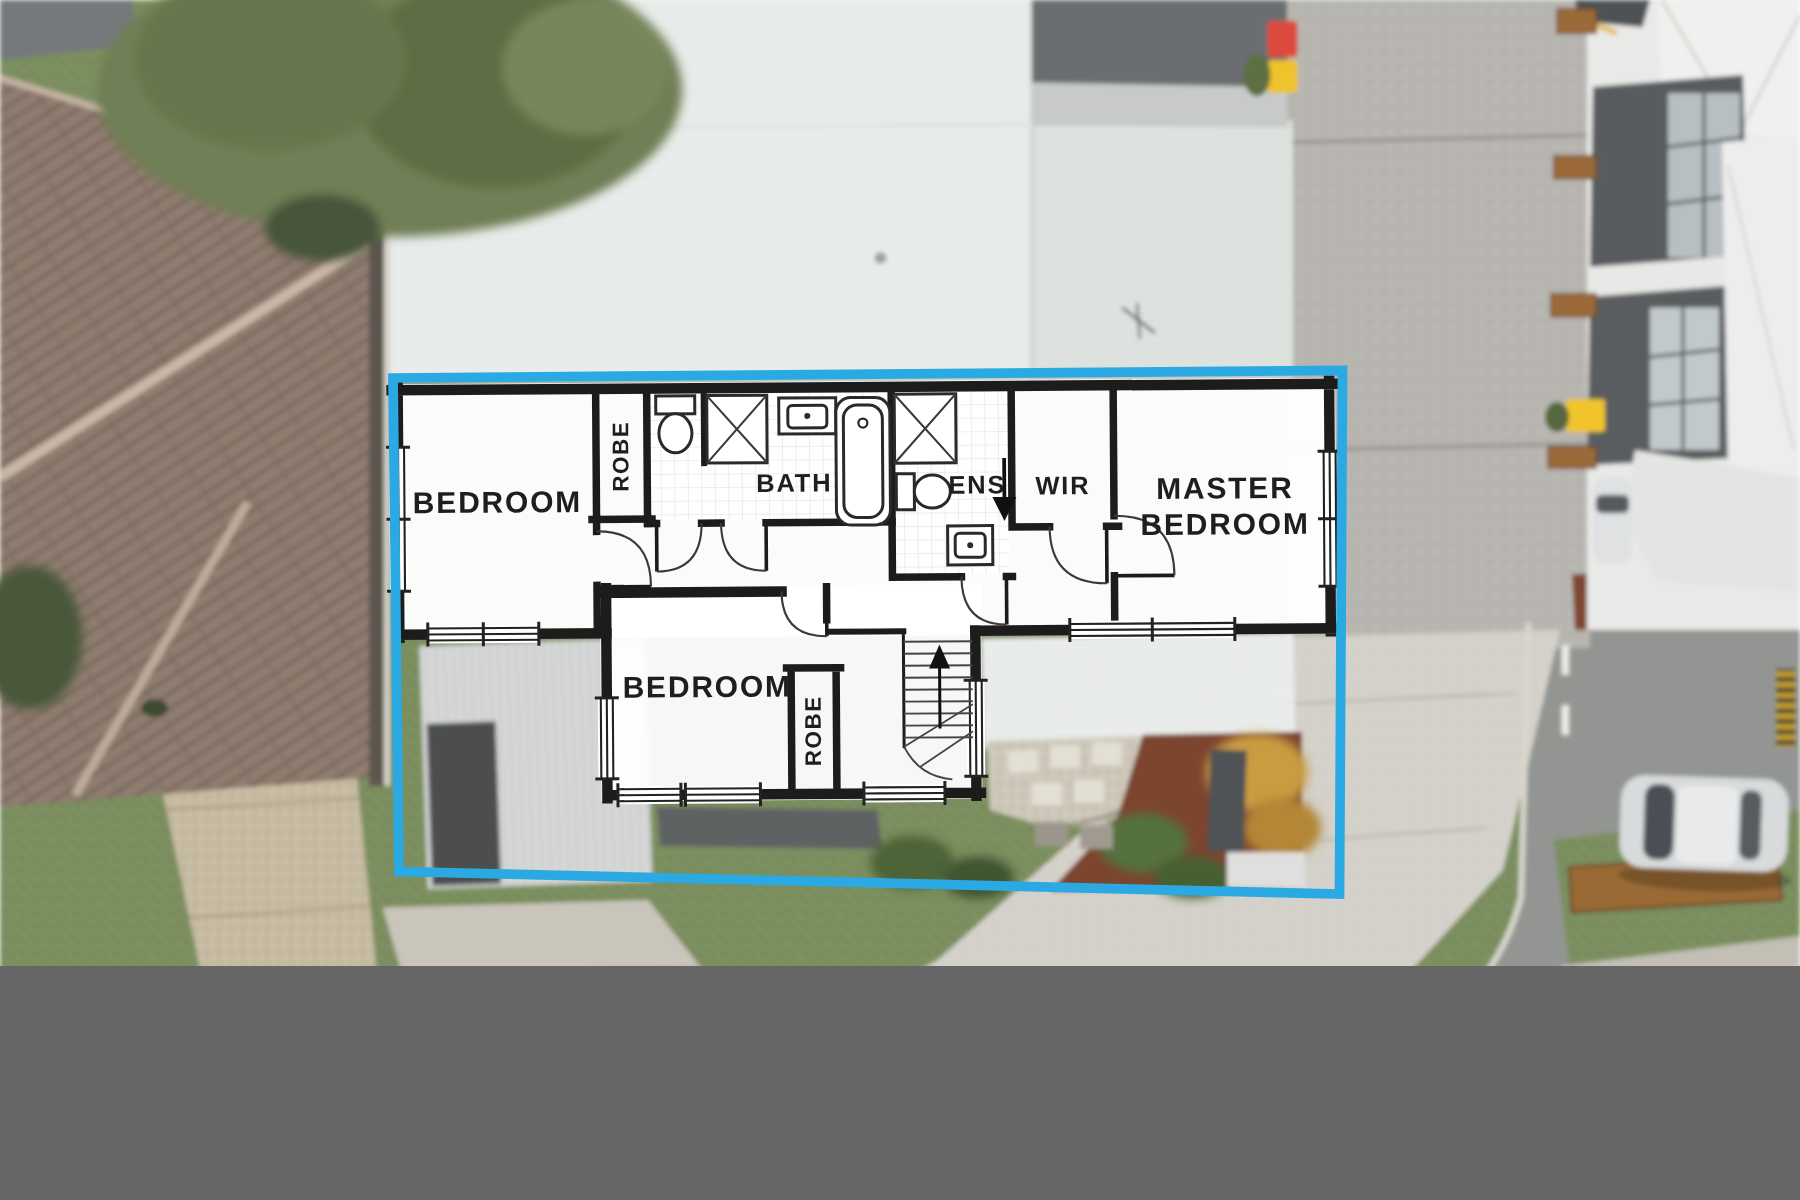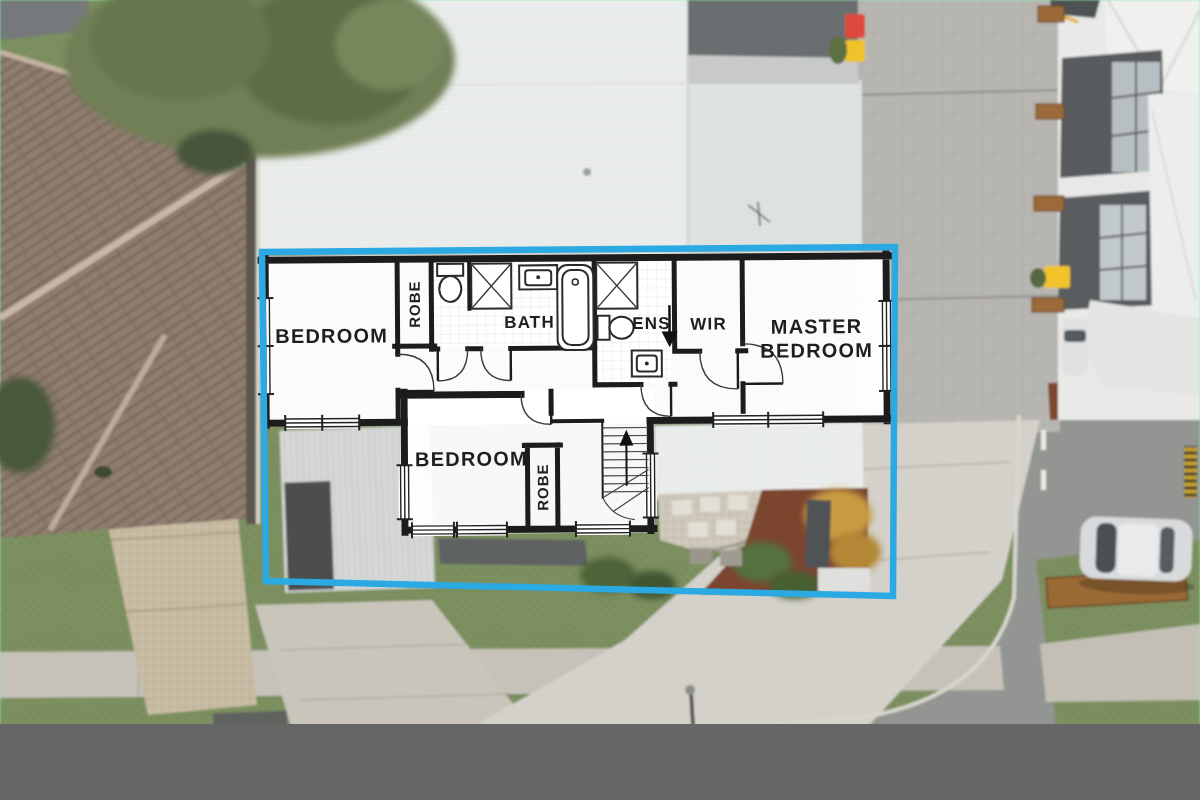--- a/index.html
+++ b/index.html
@@ -1,16 +1,16 @@
 <!DOCTYPE html>
 <html><head>
 <meta charset="utf-8">
 <style>
   html,body{margin:0;padding:0;background:#666;}
-  .stage{position:relative;width:1200px;height:724px;overflow:hidden;background:#86efac;font-family:"Liberation Sans",sans-serif;}
+  .stage{position:relative;width:1200px;height:644px;overflow:hidden;background:#ffffff;font-family:"Liberation Sans",sans-serif;}
   .stage svg{position:absolute;left:0;top:0;}
   text{font-family:"Liberation Sans",sans-serif;font-weight:600;fill:#1e1e1e;}
   .wall{stroke:#1c1c1c;fill:none;stroke-linecap:square;}
   .w7{stroke-width:7;} .w5{stroke-width:5;} .w4{stroke-width:4;} .w2{stroke-width:2;}
   .fix{stroke:#2a2a2a;stroke-width:2;fill:#fff;}
   .thin{stroke:#3a3a3a;stroke-width:1.4;fill:none;}
   .winline{stroke:#222;stroke-width:1.4;}
   .wintick{stroke:#222;stroke-width:2;}
   .leaf{stroke:#1b1b1b;stroke-width:2.4;}
   .logo-box{position:absolute;left:938px;top:781px;width:252px;height:46px;background:#fcfcfc;border-radius:6px;box-shadow:0 0 4px rgba(0,0,0,.25);}

